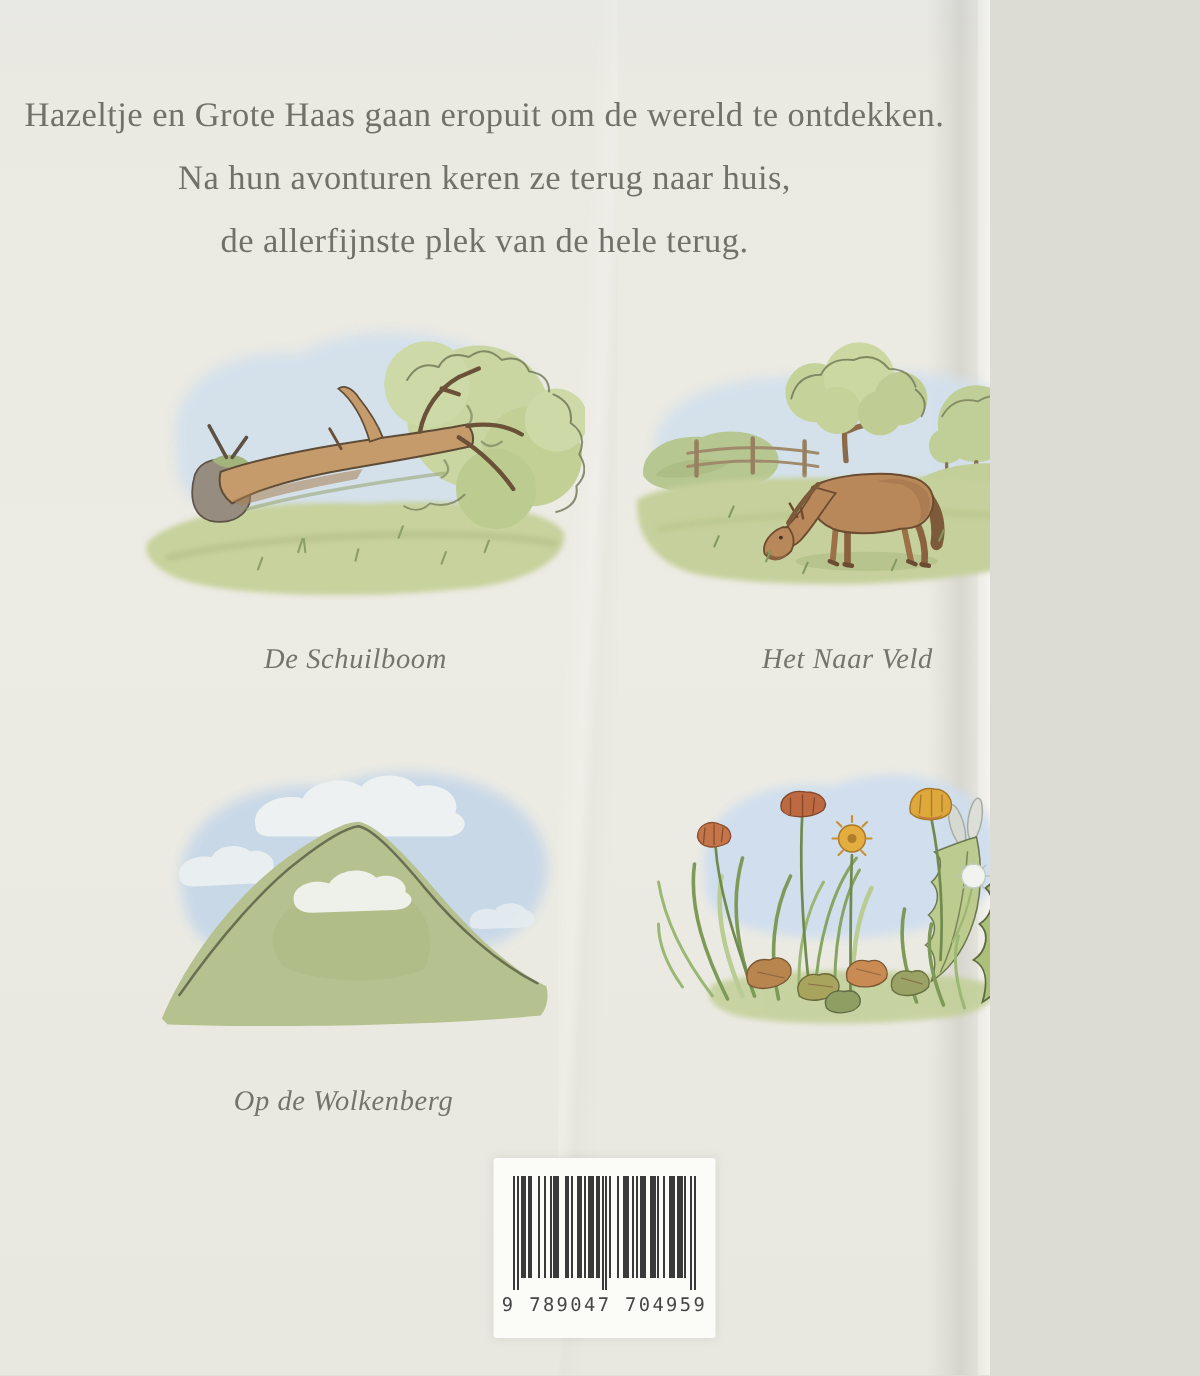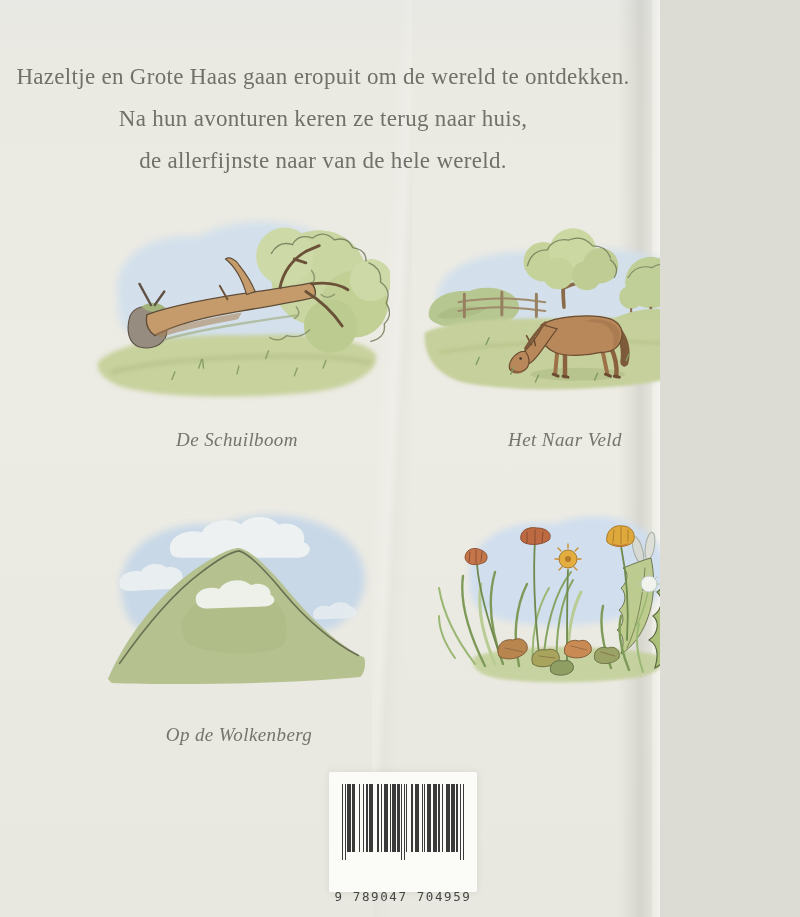--- a/index.html
+++ b/index.html
@@ -18,41 +18,41 @@
     font-size:23px;line-height:42px;letter-spacing:.3px;}
   .illo{position:absolute;margin:0;padding:0;}
   .il1{left:84px;top:203px;width:306px;height:202px;}
   .il2{left:417px;top:226px;width:296px;height:178px;}
   .il3{left:102px;top:490px;width:274px;height:198px;}
   .il4{left:415px;top:487px;width:300px;height:202px;}
   .illo svg{width:100%;height:100%;display:block;}
   .caption{position:absolute;text-align:center;color:#74746b;font-style:italic;font-size:19px;letter-spacing:.4px;margin-top:15px;}
   .cap1{left:84px;width:306px;top:414px;}
   .cap2{left:417px;width:296px;top:414px;}
-  .cap3{left:102px;width:274px;top:709px;}
+  .cap3{left:92px;width:274px;top:709px;}
   .cap4{left:415px;width:300px;top:709px;}
   .barcode{position:absolute;left:329px;top:772px;width:148px;height:120px;background:#fbfbf8;
     border-radius:2px;box-shadow:0 0 6px rgba(160,160,150,0.25);}
   .bars{position:absolute;left:13px;top:12px;width:122px;height:76px;}
   .bc-num{position:absolute;left:0;right:0;top:90px;text-align:center;color:#454545;
-    font-family:"DejaVu Sans Mono","Liberation Mono",monospace;font-size:12.5px;letter-spacing:1.6px;margin-top:27px;}
+    font-family:"DejaVu Sans Mono","Liberation Mono",monospace;font-size:12.5px;letter-spacing:1.6px;}
   svg .ln{fill:none;stroke-linecap:round;stroke-linejoin:round;}
 </style>
 </head>
 <body>
 
 <div class="cover">
   <div class="crease"></div>
   <div class="edge-shade"></div>
   <div class="edge-light"></div>
 
   <div class="blurb">
     <div>Hazeltje en Grote Haas gaan eropuit om de wereld te ontdekken.</div>
     <div>Na hun avonturen keren ze terug naar huis,</div>
-    <div>de allerfijnste naar van de hele wereld.</div>
+    <div>de allerfijnste plek van de hele terug.</div>
   </div>
 
   <figure class="illo il1">
     <svg viewBox="0 0 320 210">
       <defs>
         <filter id="bA" x="-30%" y="-30%" width="160%" height="160%">
             <feGaussianBlur stdDeviation="4"></feGaussianBlur>
           </filter>
         <filter id="bA2" x="-30%" y="-30%" width="160%" height="160%">
             <feGaussianBlur stdDeviation="2"></feGaussianBlur>

